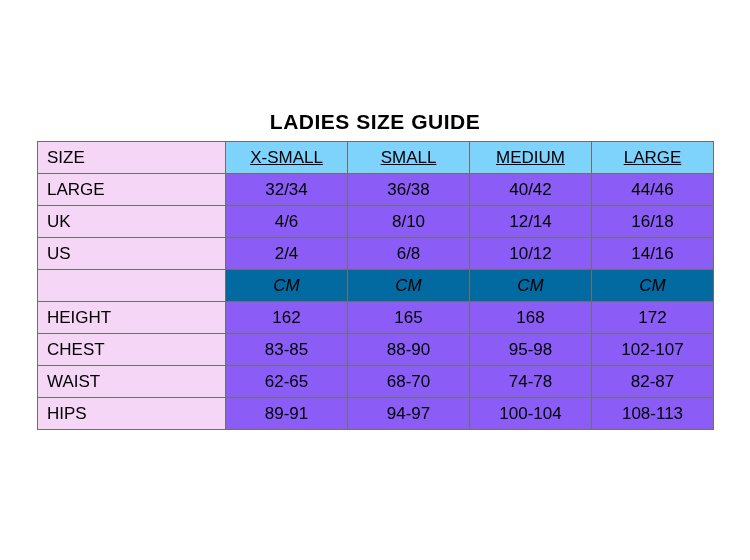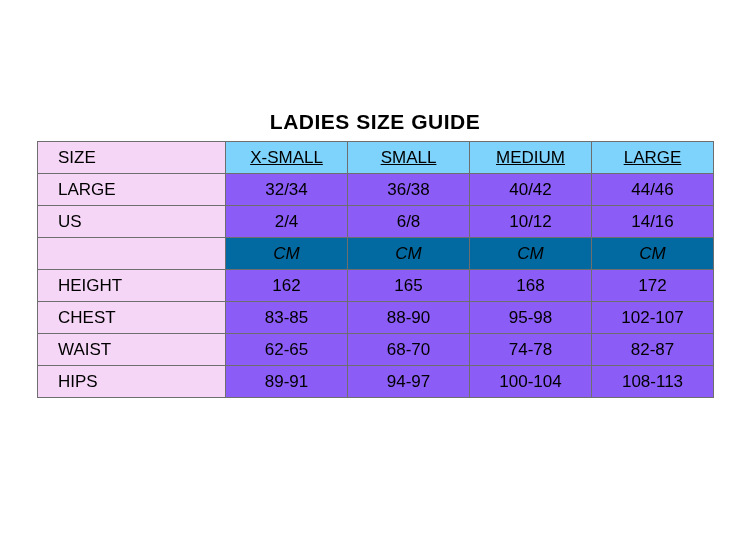--- a/index.html
+++ b/index.html
@@ -48,21 +48,21 @@
     height: 32px;
     font-size: 17px;
     text-align: center;
     vertical-align: middle;
     padding: 0 4px;
     box-sizing: border-box;
     background: #8b5cf6;
   }
   table.size-table td.label {
     text-align: left;
-    padding-left: 20px;
+    padding-left: 9px;
     background: #f6d6f6;
   }
   table.size-table td.head {
     background: #7dd3fc;
     text-decoration: underline;
   }
   table.size-table td.unit {
     background: #0369a1;
     font-style: italic;
   }
@@ -101,20 +101,27 @@
         </tr>
 
         <tr>
           <td class="label">LARGE</td>
           <td>32/34</td>
           <td>36/38</td>
           <td>40/42</td>
           <td>44/46</td>
         </tr>
 
+        <tr>
+          <td class="label">UK</td>
+          <td>4/6</td>
+          <td>8/10</td>
+          <td>12/14</td>
+          <td>16/18</td>
+        </tr>
 
         <tr>
           <td class="label">US</td>
           <td>2/4</td>
           <td>6/8</td>
           <td>10/12</td>
           <td>14/16</td>
         </tr>
 
         <tr>

